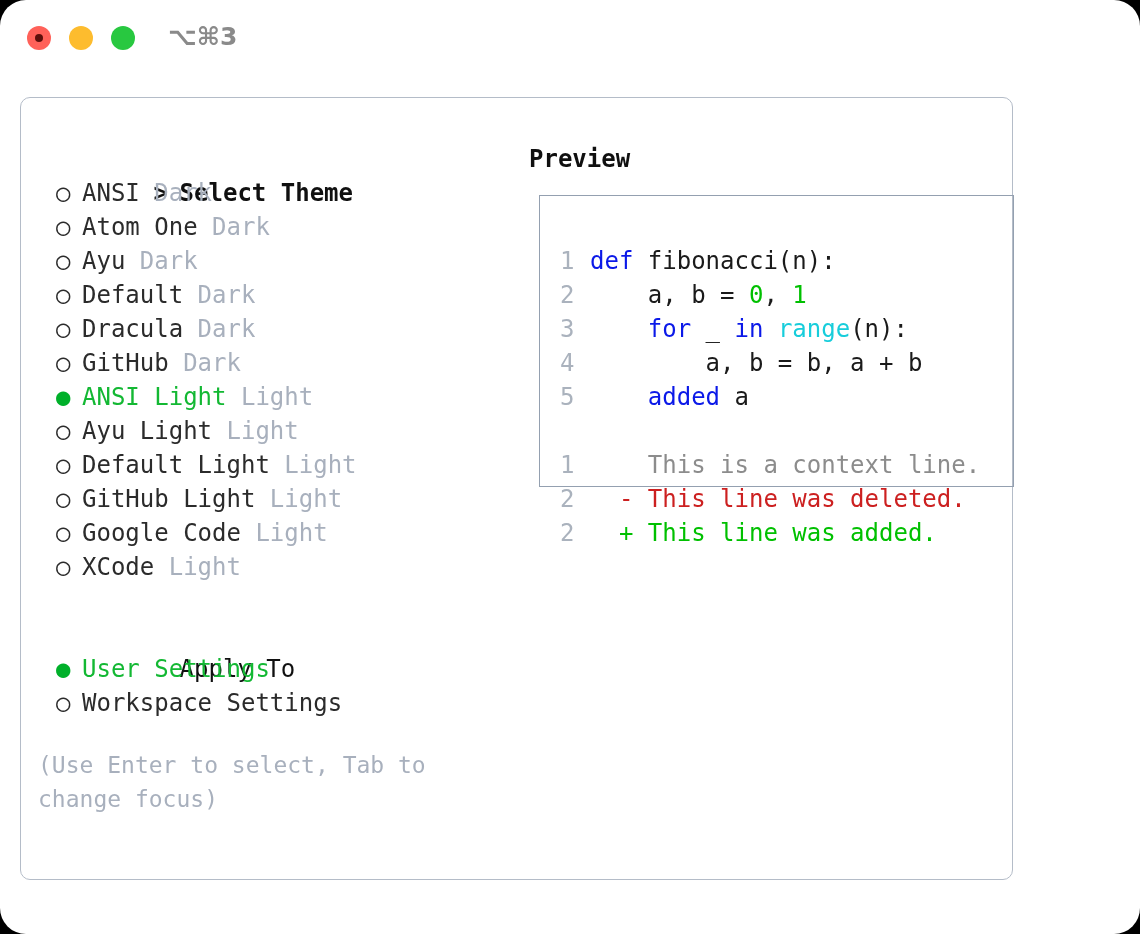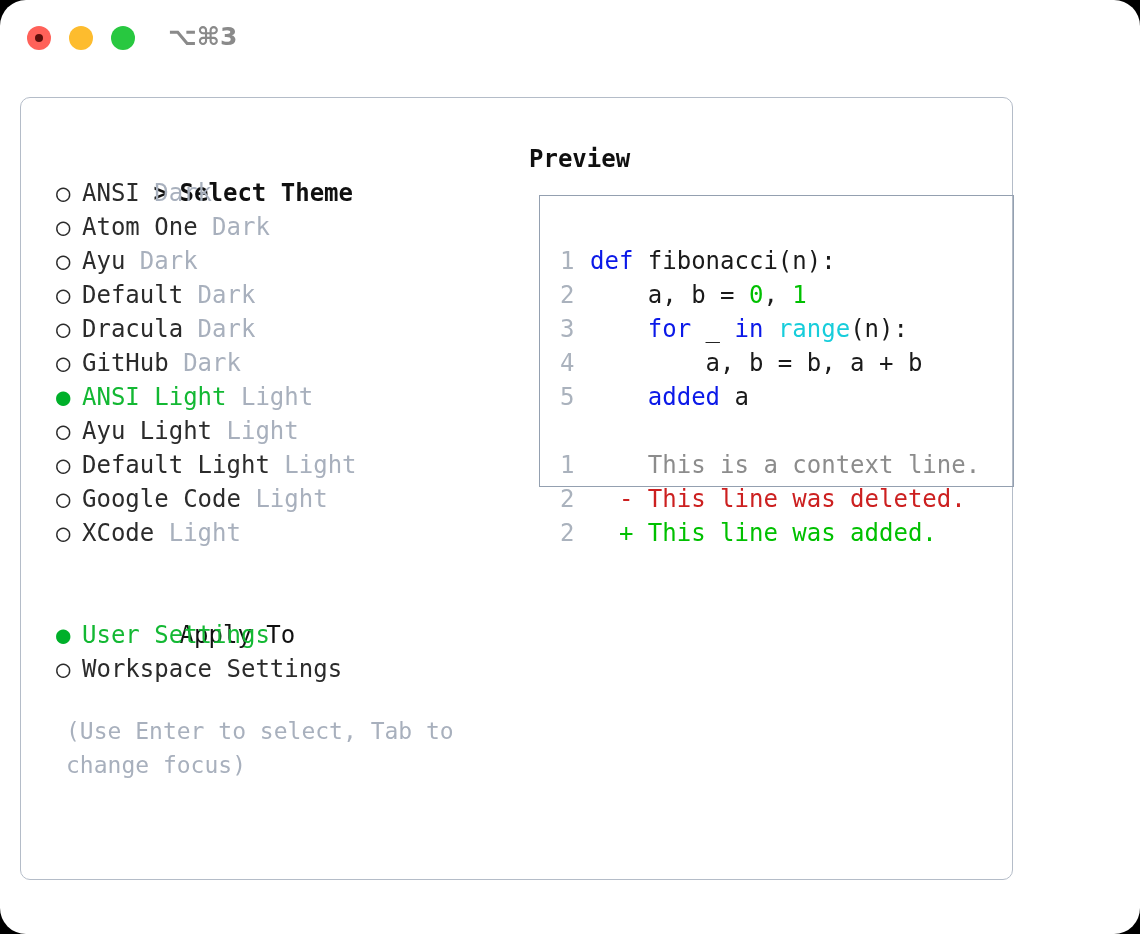--- a/index.html
+++ b/index.html
@@ -116,21 +116,20 @@
 
   .spacer-row { height: 34px; }
 
   #hint {
     margin-top: 28px;
     font-size: 23px;
     line-height: 34px;
     color: #a8b0bd;
     width: 420px;
     white-space: pre-wrap;
-    margin-left: 28px;
   }
 
   
   #right-col {
     position: absolute;
     left: 508px;
     top: 44px;
     width: 500px;
   }
   #preview-title {
@@ -198,20 +197,21 @@
       <div id="theme-list">
           <div class="opt-row"><span class="marker">○</span><span class="opt-label">ANSI</span><span class="opt-kind"> Dark</span></div>
           <div class="opt-row"><span class="marker">○</span><span class="opt-label">Atom One</span><span class="opt-kind"> Dark</span></div>
           <div class="opt-row"><span class="marker">○</span><span class="opt-label">Ayu</span><span class="opt-kind"> Dark</span></div>
           <div class="opt-row"><span class="marker">○</span><span class="opt-label">Default</span><span class="opt-kind"> Dark</span></div>
           <div class="opt-row"><span class="marker">○</span><span class="opt-label">Dracula</span><span class="opt-kind"> Dark</span></div>
           <div class="opt-row"><span class="marker">○</span><span class="opt-label">GitHub</span><span class="opt-kind"> Dark</span></div>
           <div class="opt-row selected"><span class="marker">●</span><span class="opt-label">ANSI Light</span><span class="opt-kind"> Light</span></div>
           <div class="opt-row"><span class="marker">○</span><span class="opt-label">Ayu Light</span><span class="opt-kind"> Light</span></div>
           <div class="opt-row"><span class="marker">○</span><span class="opt-label">Default Light</span><span class="opt-kind"> Light</span></div>
+          <div class="opt-row"><span class="marker">○</span><span class="opt-label">GitHub Light</span><span class="opt-kind"> Light</span></div>
           <div class="opt-row"><span class="marker">○</span><span class="opt-label">Google Code</span><span class="opt-kind"> Light</span></div>
           <div class="opt-row"><span class="marker">○</span><span class="opt-label">XCode</span><span class="opt-kind"> Light</span></div>
         </div>
 
       <div class="spacer-row"></div>
 
       <div class="section-head" style="font-weight:normal;">
         <span class="caret"> </span><span>Apply To</span>
       </div>
       <div id="apply-list">

